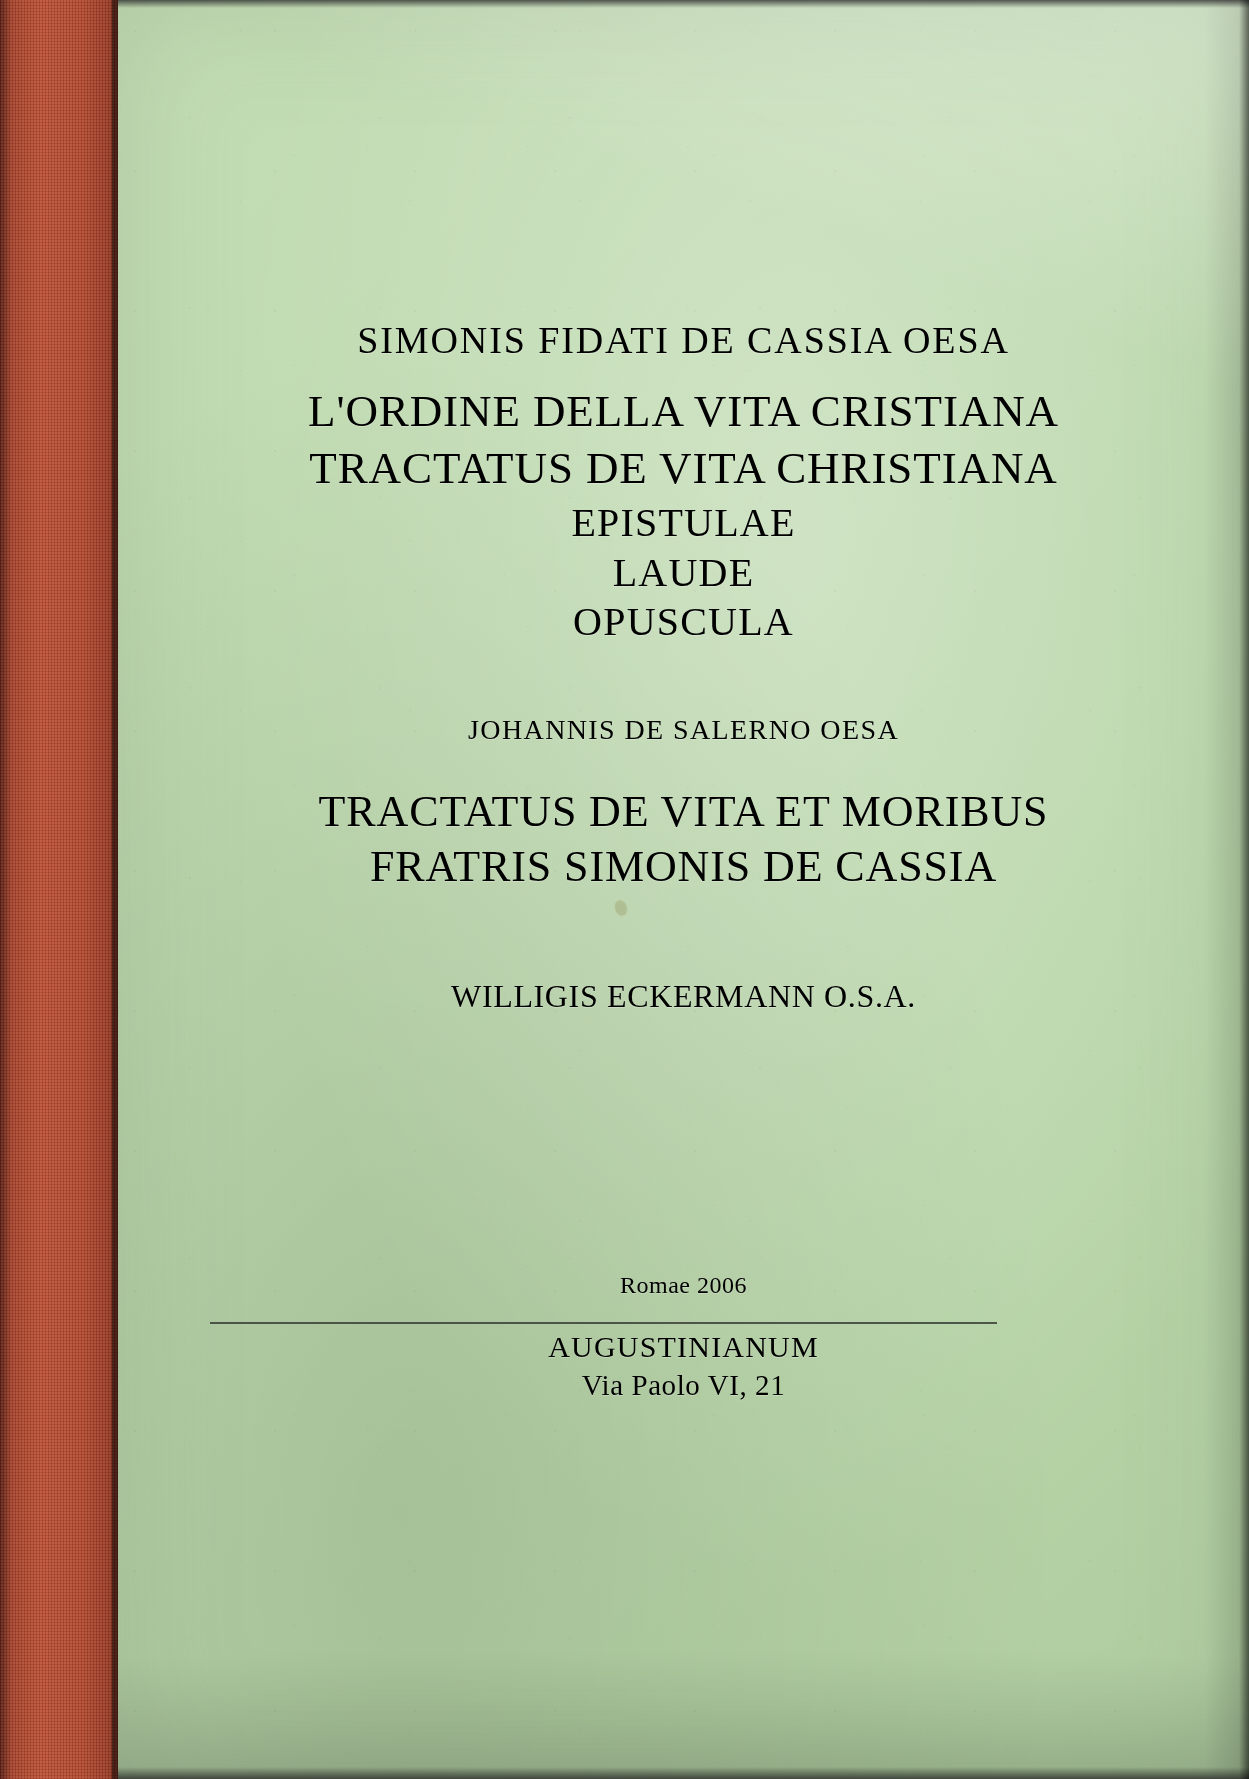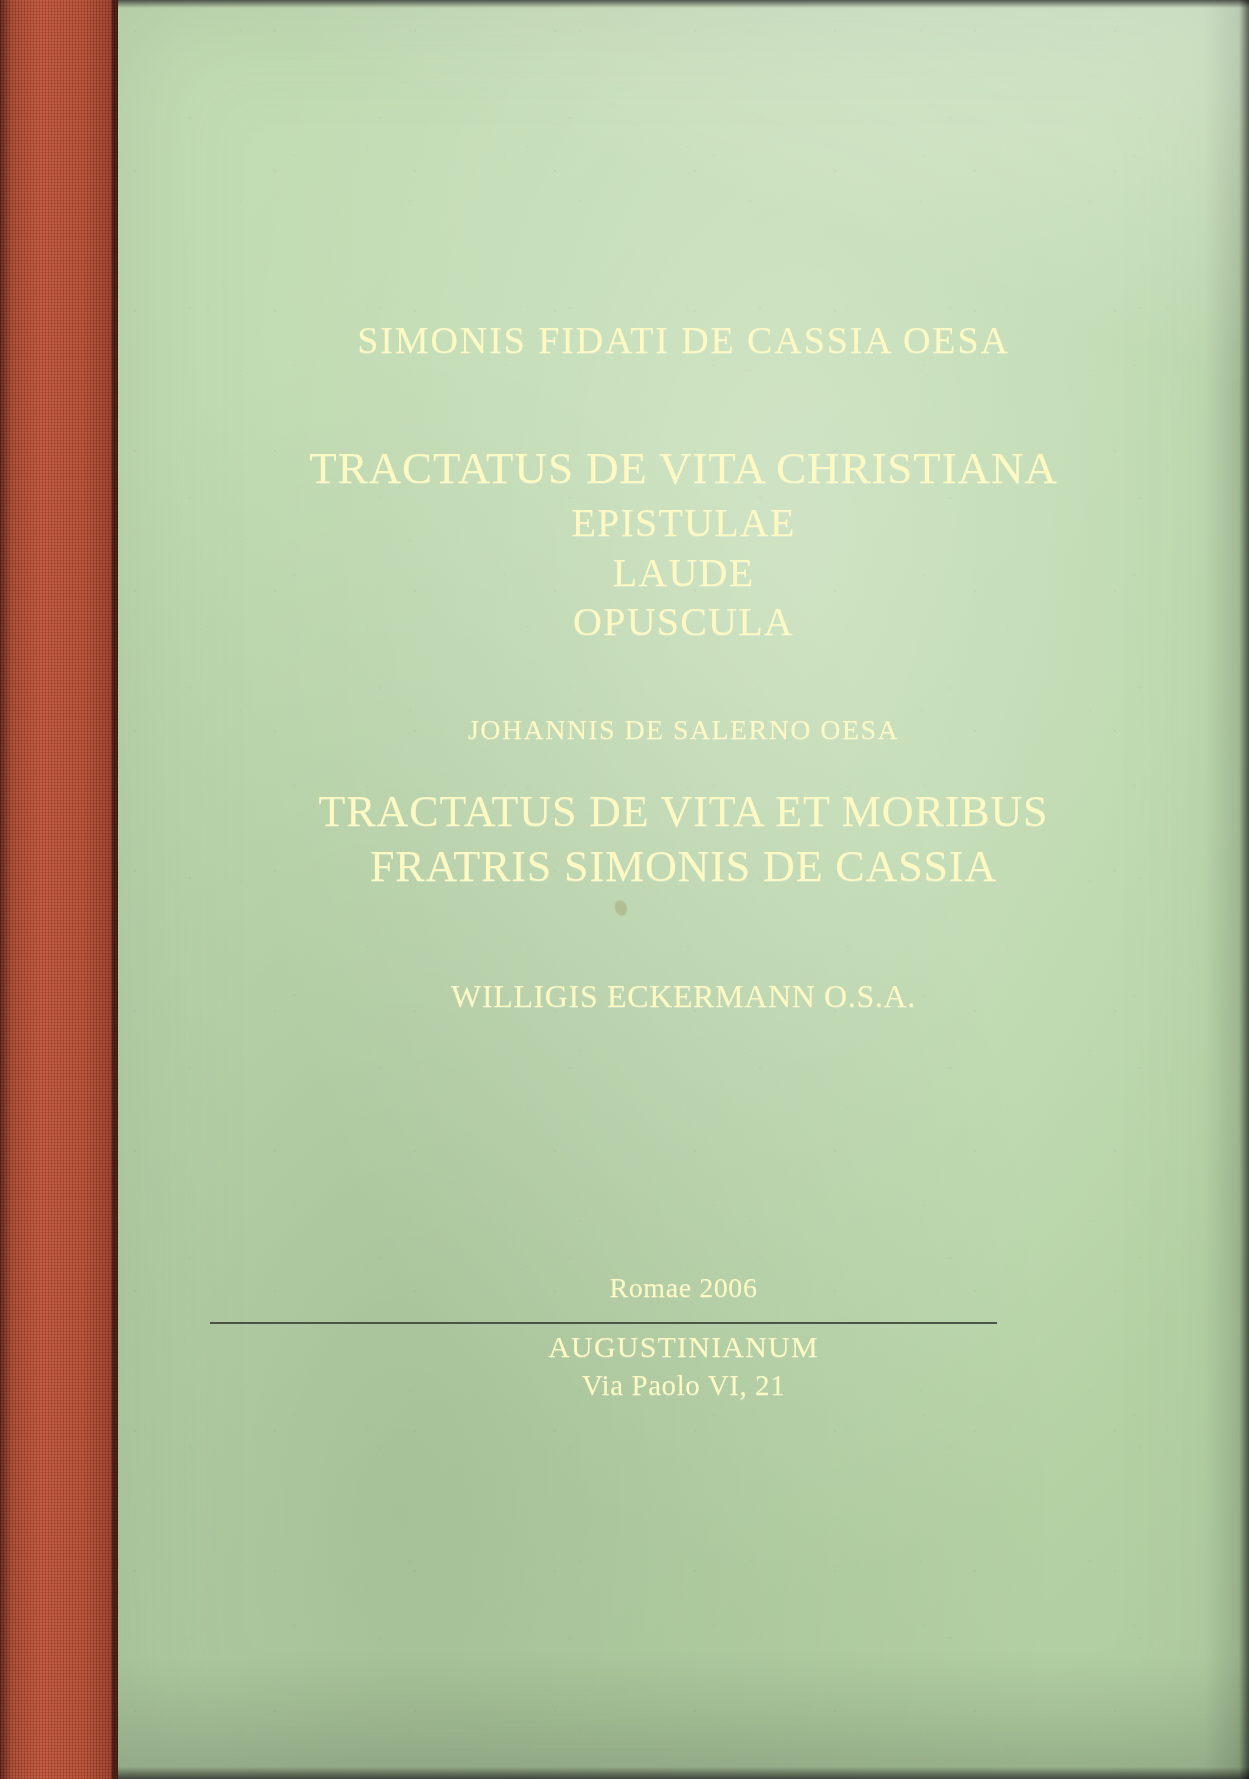--- a/index.html
+++ b/index.html
@@ -137,21 +137,21 @@
     height: 1779px;
     color: #2d3330;
     text-align: center;
   }
 
   .line {
     position: absolute;
     width: 100%;
     left: 0;
     letter-spacing: 0.04em;
-    color: #fef9c3;
+    color: #000000;
     text-shadow: 0 1px 0 rgba(255,255,255,0.25);
     white-space: nowrap;
   }
 
   .author1 {
     top: 318px;
     font-size: 38px;
     letter-spacing: 0.05em;
   }
   .t1 {
@@ -202,21 +202,21 @@
     letter-spacing: 0.02em;
   }
   .editor-name {
     top: 978px;
     font-size: 32px;
     letter-spacing: 0.02em;
   }
 
   .place-year {
     top: 1272px;
-    font-size: 28px;
+    font-size: 24px;
     letter-spacing: 0.02em;
   }
 
   .rule {
     position: absolute;
     left: 92px;
     top: 1322px;
     width: 787px;
     height: 2px;
     background: #3b3f3a;
@@ -259,20 +259,21 @@
   <div class="cover"></div>
   <div class="gloss"></div>
   <div class="edge-top"></div>
   <div class="edge-bottom"></div>
   <div class="edge-right"></div>
 
   <div class="textblock">
 
     <div class="line author1">SIMONIS FIDATI DE CASSIA OESA</div>
 
+    <div class="line t1">L'ORDINE DELLA VITA CRISTIANA</div>
     <div class="line t2">TRACTATUS DE VITA CHRISTIANA</div>
     <div class="line t3">EPISTULAE</div>
     <div class="line t4">LAUDE</div>
     <div class="line t5">OPUSCULA</div>
 
     <div class="line author2">JOHANNIS DE SALERNO OESA</div>
 
     <div class="line t6">TRACTATUS DE VITA ET MORIBUS</div>
     <div class="line t7">FRATRIS SIMONIS DE CASSIA</div>
 

